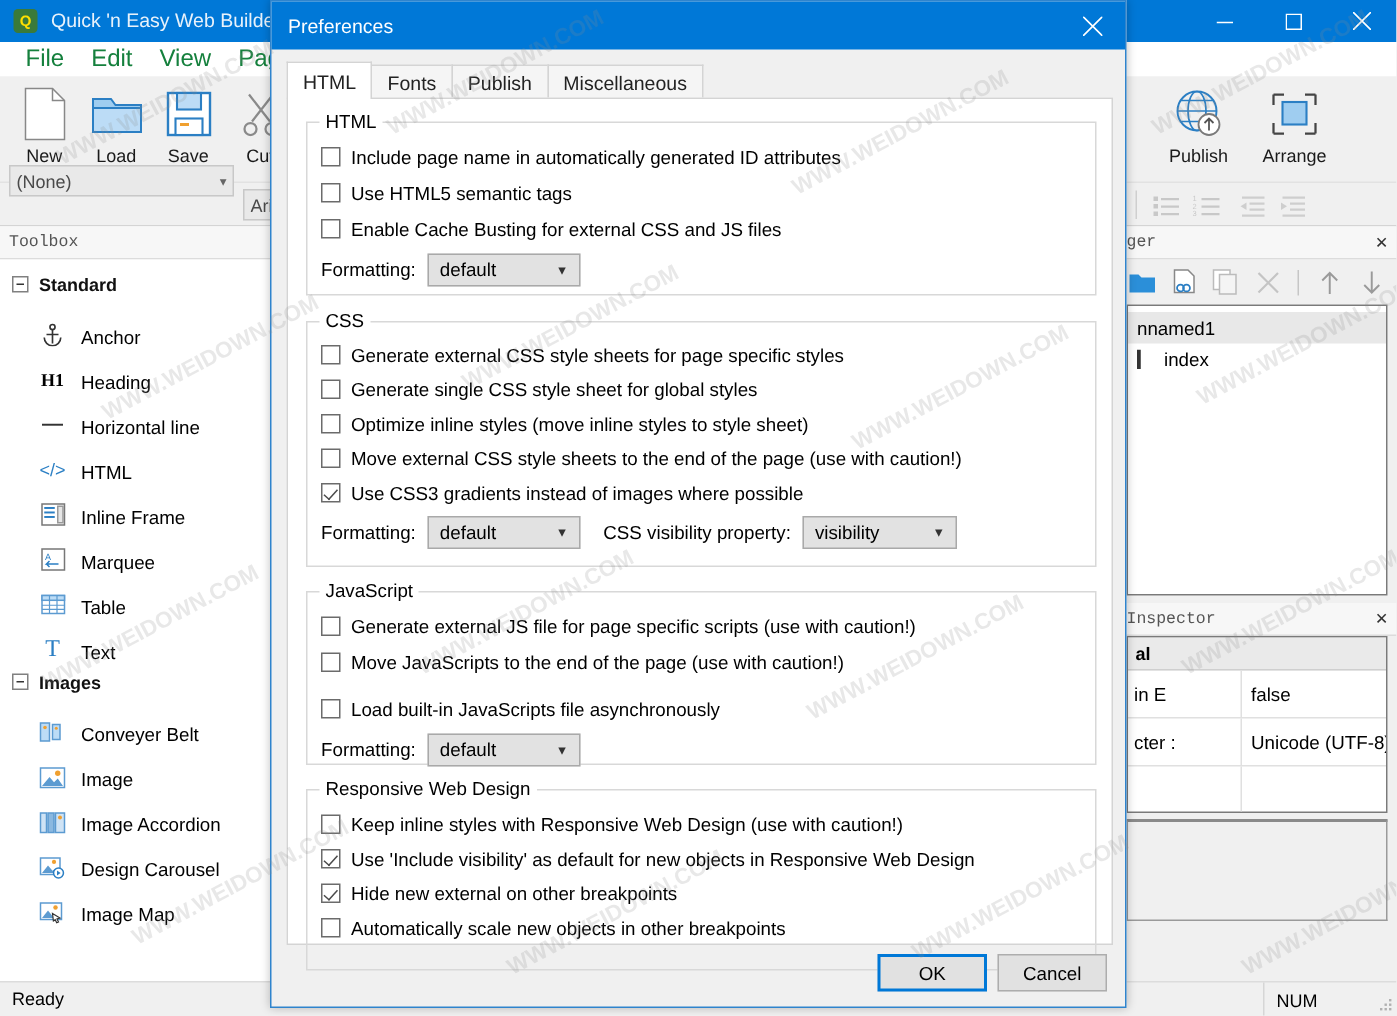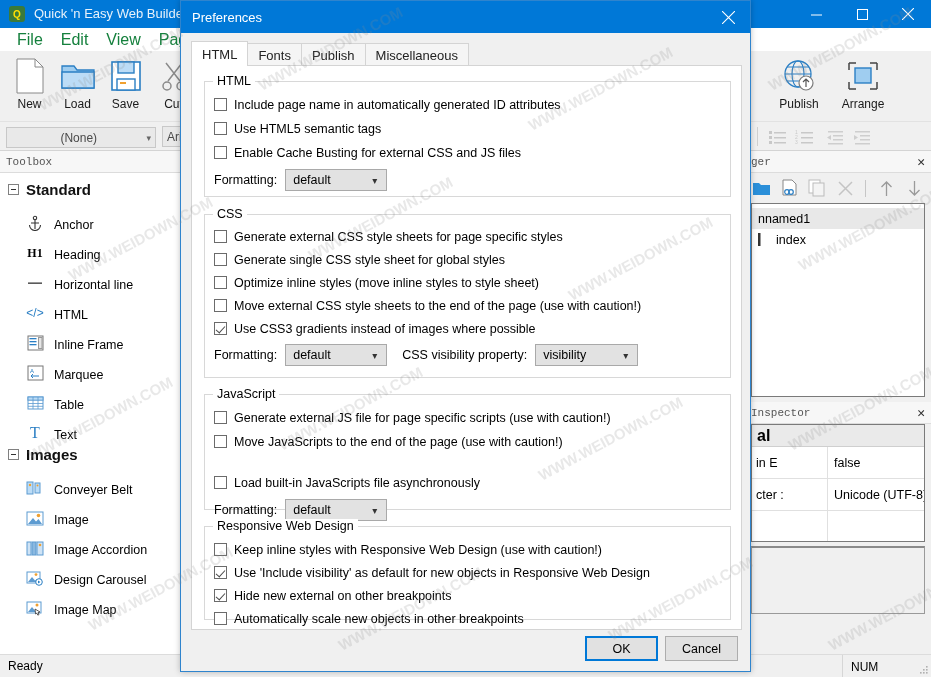--- a/index.html
+++ b/index.html
@@ -76,21 +76,21 @@
   .panel-caption {
     height: 22px; background: #f7f7f7; border-bottom: 1px solid #dcdcdc;
     display: flex; align-items: center; padding: 0 6px;
     font-family: "Liberation Mono", monospace; font-size: 11px; color: #555;
   }
   .panel-caption .pc-title { flex: 1; }
   .panel-caption .pc-close { font-size: 13px; color: #333; }
   .tbx-list { height: 481px; overflow: hidden; background: #fff; padding-top: 4px; }
   .tbx-group {
     display: flex; align-items: center; height: 25px; padding-left: 8px;
-    font-weight: bold; font-size: 15px; color: #111;
+    font-weight: bold; font-size: 12px; color: #111;
   }
   .tbx-expander {
     width: 11px; height: 11px; border: 1px solid #808080; margin-right: 7px;
     position: relative; background: #fff; flex: none;
   }
   .tbx-expander::before {
     content: ''; position: absolute; left: 2px; top: 4px; width: 5px; height: 1px; background: #333;
   }
   .tbx-item {
     display: flex; align-items: flex-end; height: 30px; padding-left: 24px; font-size: 12.5px;
@@ -118,21 +118,21 @@
     padding: 4px 0; overflow: hidden;
   }
   .pm-row { display: flex; align-items: center; height: 21px; padding-left: 6px; font-size: 12.5px; }
   .pm-row.sel { background: #e8e8e8; }
   .pm-row .pmr-ico { width: 14px; margin-right: 4px; flex: none; display:flex; align-items:center; }
 
   .insp-grid { margin: 0 6px; background: #fff; border: 1px solid #7a7a7a; height: 118px;
     display: flex; overflow: hidden; }
   .insp-rows { flex: 1; }
   .insp-head { height: 22px; background: #eaeaea; border-bottom: 1px solid #cfcfcf;
-    display:flex; align-items:center; padding-left: 5px; font-weight: bold; font-size: 16px; }
+    display:flex; align-items:center; padding-left: 5px; font-weight: bold; font-size: 12px; }
   .insp-row { height: 32px; border-bottom: 1px solid #e0e0e0; display: flex; align-items: center; font-size: 12.5px; }
   .insp-key { width: 76px; padding-left: 4px; overflow: hidden; white-space: nowrap;
     border-right: 1px solid #e0e0e0; height: 100%; display:flex; align-items:center; }
   .insp-val { flex: 1; padding-left: 6px; white-space: nowrap; overflow: hidden; }
   .insp-bottom { margin: 4px 6px 0 6px; height: 68px; background: #f0f0f0;
     border: 1px solid #9a9a9a; border-top: 2px solid #8a8a8a; }
 
   
   .statusbar {
     position: absolute; left: 0; top: 654px; width: 931px; height: 23px;
@@ -310,21 +310,21 @@
         <svg width="34" height="32" viewBox="0 0 34 32">
           <path d="M3 3h7M3 3v7M31 3h-7M31 3v7M3 29h7M3 29v-7M31 29h-7M31 29v-7" stroke="#444" stroke-width="1.5" fill="none"></path>
           <rect x="9" y="8" width="16" height="15" fill="#9fcdf0" stroke="#2b7fc4" stroke-width="1.4"></rect>
         </svg>
       </div>
       <div class="tb-lbl">Arrange</div>
     </div>
   </div>
 
   <div class="app-toolbar2"></div>
-  <div class="combo-flat" style="left:6px; top:127px; width:150px;text-align:center;">
+  <div class="combo-flat" style="left:6px; top:110px; width:150px;">
     <span class="cv">(None)</span>
     <span class="ca">▾</span>
   </div>
   <div class="combo-flat" style="left:162px; top:126px; width:34px;">
     <span class="cv">Aria</span>
   </div>
   <div class="tb2-sep" style="left:757px"></div>
   <div class="tb2-ico" style="left:768px">
     <svg width="20" height="19" viewBox="0 0 20 19">
         <g fill="#888">
@@ -722,35 +722,35 @@
           <span class="gb-legend">JavaScript</span>
           <div style="padding:12px 0 0 9px;">
             <div class="chk-row">
               <span class="chk"></span>
               <span>Generate external JS file for page specific scripts (use with caution!)</span>
             </div>
             <div class="chk-row" style="margin-top:3px">
               <span class="chk"></span>
               <span>Move JavaScripts to the end of the page (use with caution!)</span>
             </div>
-            <div class="chk-row" style="margin-top:20px">
+            <div class="chk-row" style="margin-top:10px">
               <span class="chk"></span>
               <span>Load built-in JavaScripts file asynchronously</span>
             </div>
             <div class="fmt-row" style="margin-top:4px">
               <span class="fmt-label">Formatting:</span>
               <span class="combo" style="width:102px">
                 <span class="cval">default</span>
                 <span class="carrow">▾</span>
               </span>
             </div>
           </div>
         </div>
 
-        <div class="gbox" style="left:12px; top:460px; width:527px; height:94px;text-align:center;">
+        <div class="gbox" style="left:12px; top:460px; width:527px; height:121px;text-align:center;">
           <span class="gb-legend">Responsive Web Design</span>
           <div style="padding:12px 0 0 9px;">
             <div class="chk-row">
               <span class="chk"></span>
               <span>Keep inline styles with Responsive Web Design (use with caution!)</span>
             </div>
             <div class="chk-row" style="margin-top:2px">
               <span class="chk on"></span>
               <span>Use 'Include visibility' as default for new objects in Responsive Web Design</span>
             </div>

